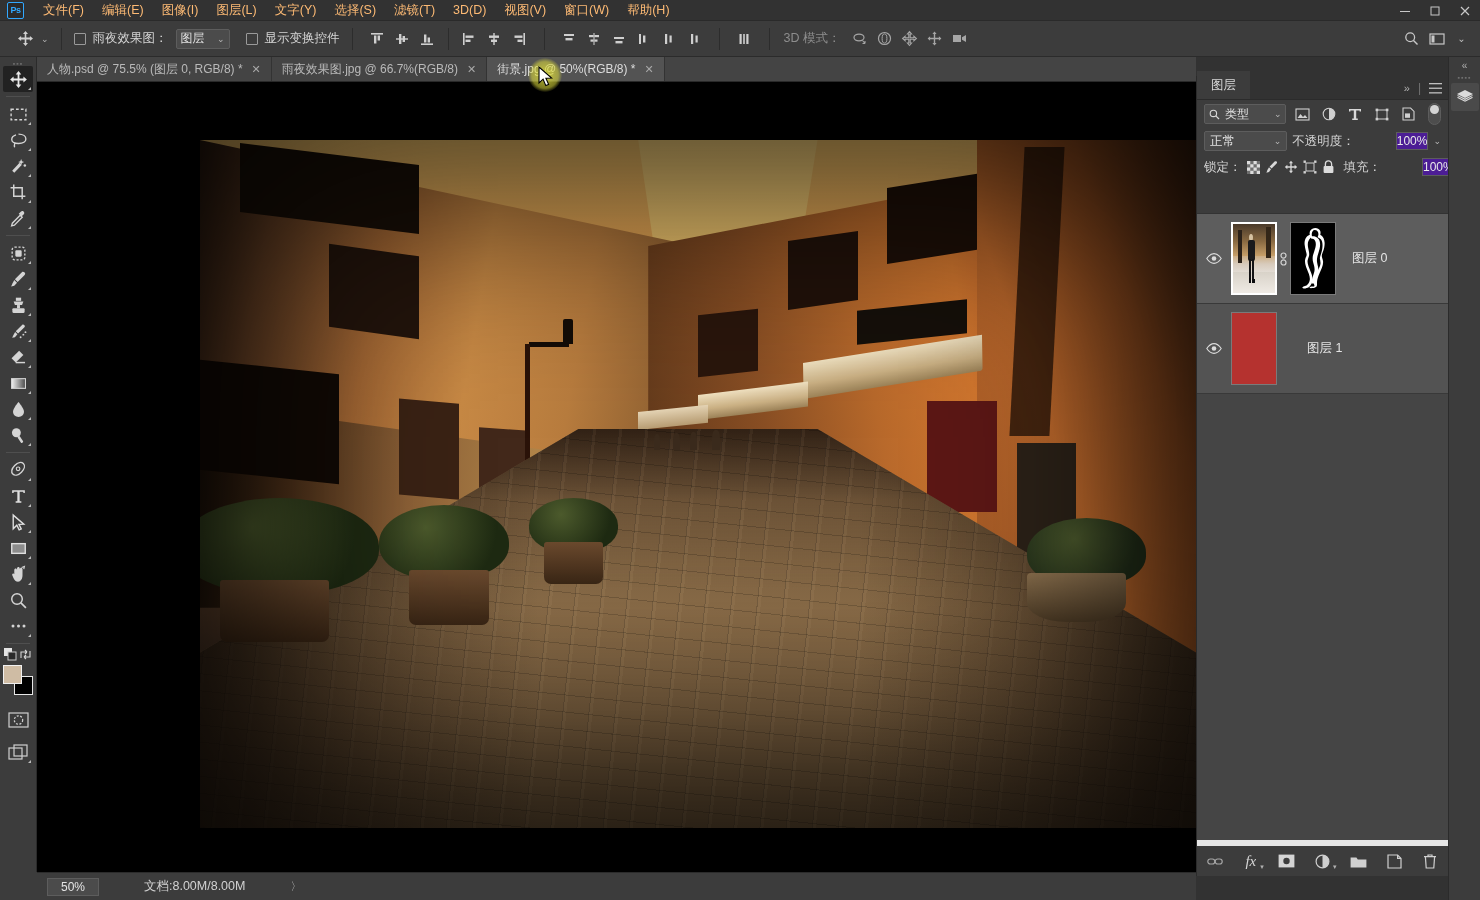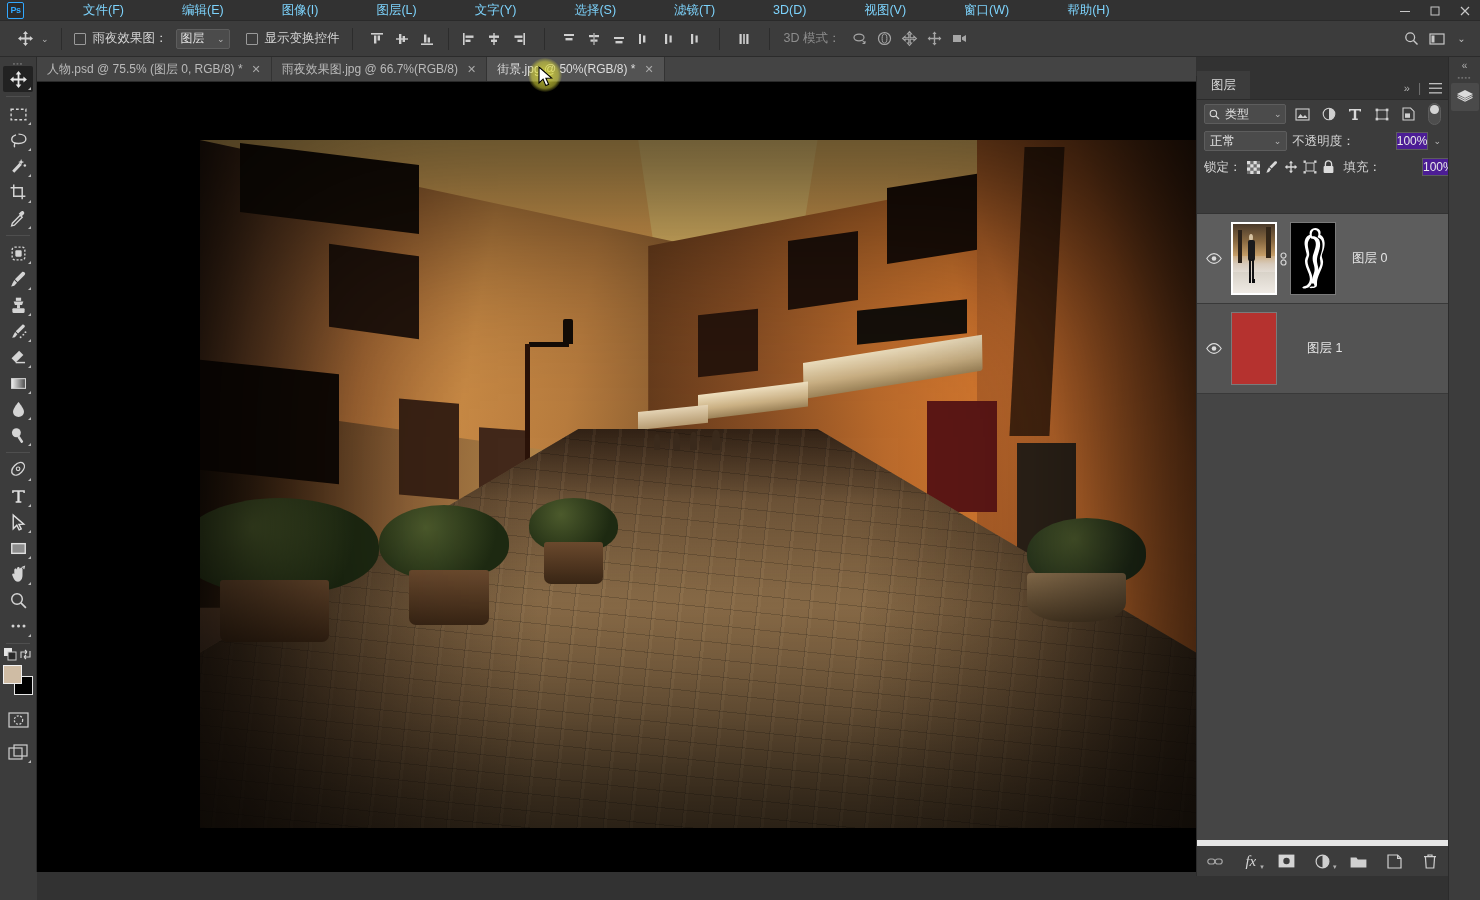--- a/index.html
+++ b/index.html
@@ -9,31 +9,30 @@
     background:#323232; color:#d6d6d6; font-size:12px;
     -webkit-font-smoothing:antialiased;
   }
   .app{ position:relative; width:1480px; height:900px; }
 
   
   .menubar{
     position:absolute; top:0; left:0; width:1480px; height:21px;
     background:#323232; display:flex; align-items:center;
     border-bottom:1px solid #2a2a2a;
-    gap:40px;
   }
   .ps-logo{
     width:17px;height:17px;margin-left:7px;margin-right:10px;
     background:#2a2a2a; border:1px solid #31a8ff; border-radius:2px;
     color:#31a8ff; font-size:9px; font-weight:bold;
     display:flex;align-items:center;justify-content:center;
     letter-spacing:-0.5px;
   }
   .menu-item{
-    padding:2px 9px; font-size:12.5px; color:#7dd3fc; cursor:default;
+    padding:2px 9px; font-size:12.5px; color:#fdba74; cursor:default;
     white-space:nowrap;
   }
   .wincontrols{ position:absolute; right:0; top:0; display:flex; height:21px; }
   .wc{ width:30px;height:21px; display:flex;align-items:center;justify-content:center;
        color:#c8c8c8; font-size:12px; }
 
   
   .optionsbar{
     position:absolute; top:21px; left:0; width:1480px; height:36px;
     background:#3c3c3c; display:flex; align-items:center;
@@ -984,19 +983,24 @@
     <div class="dock-btn">
       <svg width="18" height="16" viewBox="0 0 18 16">
         <path d="M9 1 L17 5 L9 9 L1 5 Z" fill="#dcdcdc"></path>
         <path d="M9 9.6 L16 6.2 L17 6.8 L9 10.9 L1 6.8 L2 6.2 Z" fill="#dcdcdc"></path>
         <path d="M9 11.5 L16 8.1 L17 8.7 L9 12.8 L1 8.7 L2 8.1 Z" fill="#dcdcdc"></path>
       </svg>
     </div>
   </div>
 
   <div class="statusbar-left-pad"></div>
+  <div class="statusbar">
+    <div class="zoomfield">50%</div>
+    <div class="docinfo">文档:8.00M/8.00M</div>
+    <div class="status-caret">〉</div>
+  </div>
 
   <div class="cursor-ring" style="left:528px;top:58px;"></div>
   <svg class="cursor-arrow" style="left:538px;top:66px;" width="16" height="22" viewBox="0 0 16 22" actable="false">
     <path d="M1 1 L1 17 L5.1 13.2 L7.8 19.6 L10.6 18.4 L7.9 12.2 L13.6 12 Z" fill="#ffffff" stroke="#000000" stroke-width="1.1"></path>
   </svg>
 
 </div>
 
 </body></html>

